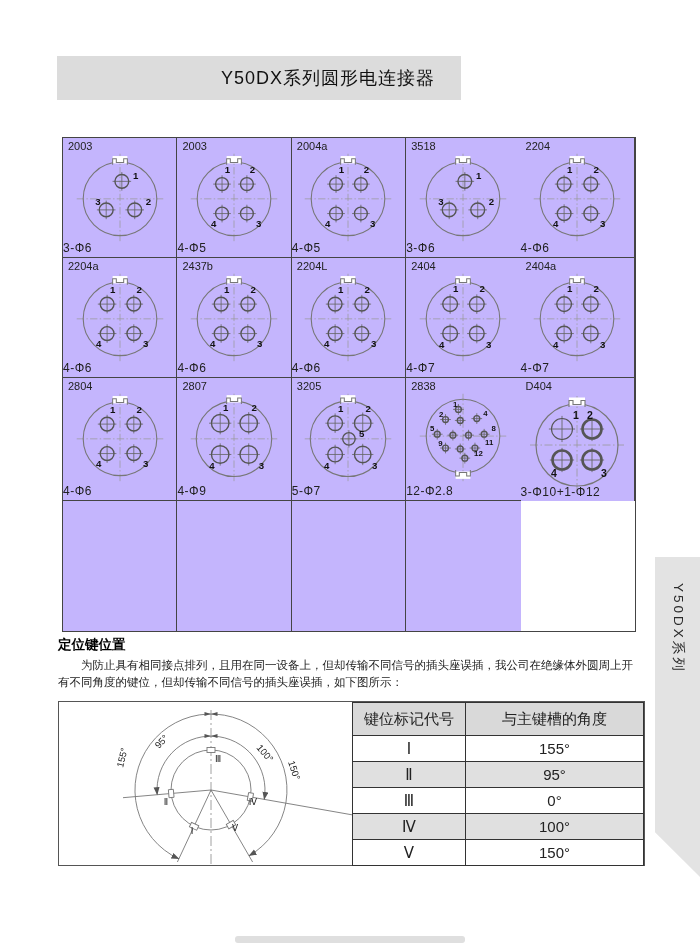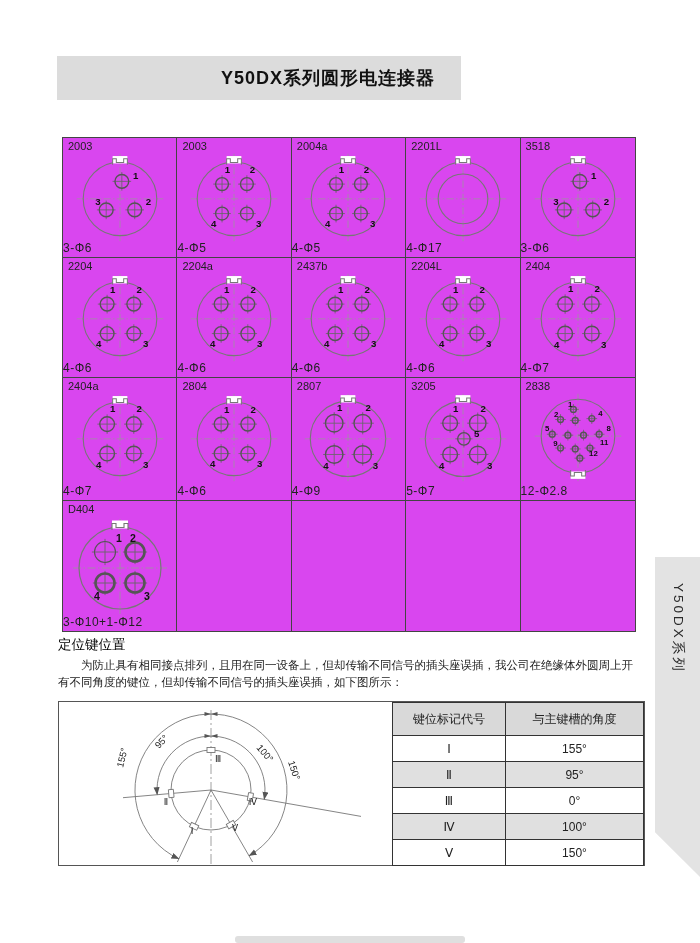--- a/index.html
+++ b/index.html
@@ -1,54 +1,54 @@
 <!DOCTYPE html>
 <html style="--banner-bg: #dcdcdc; --tab-bg: #e3e3e3; --table-header-bg: #d9d9d9; --table-alt-bg: #e0e0e0; --grid-line: #444444; --drawing-stroke: #777777;"><head>
 <meta charset="utf-8">
 <style>
   *{box-sizing:border-box;margin:0;padding:0}
   html,body{width:700px;height:943px}
   body{position:relative;background:#fff;font-family:"Liberation Sans","DejaVu Sans",sans-serif;overflow:hidden}
 
   .banner{position:absolute;left:57px;top:56px;width:404px;height:44px;background:var(--banner-bg,#dcdcdc)}
-  .banner .t{position:absolute;right:26px;top:0;line-height:44px;font-size:18px;font-weight:bold;color:#111;letter-spacing:1px;white-space:nowrap}
+  .banner .t{position:absolute;right:26px;top:0;line-height:44px;font-size:18px;font-weight:normal;color:#111;letter-spacing:1px;white-space:nowrap}
 
   .grid{position:absolute;left:62px;top:137px;width:574px;display:grid;
         grid-template-columns:repeat(5,1fr);grid-template-rows:120px 120px 123px 130px;
         border:1px solid var(--grid-line,#444)}
-  .cell{position:relative;border-right:1px solid var(--grid-line,#444);border-bottom:1px solid var(--grid-line,#444);background:#d946ef}
+  .cell{position:relative;border-right:1px solid var(--grid-line,#444);border-bottom:1px solid var(--grid-line,#444);background:#c4b5fd}
   .cell.c5{border-right:none}
   .cell.r4{border-bottom:none}
   .cell .model{position:absolute;top:2px;left:5px;font-size:11px;color:#222}
   .cell .cap{position:absolute;bottom:2px;left:0;width:100%;text-align:left;font-size:12px;color:#222;letter-spacing:.5px}
   .cell svg{position:absolute;left:50%;transform:translateX(-50%);top:13px;width:92px;height:92px}
   .cell.r4 svg{top:15px;width:100px;height:100px}
 
   svg .cl{stroke:#999;stroke-width:.8;stroke-dasharray:8 2.5 1.5 2.5;fill:none}
   svg .body{fill:none;stroke:#777;stroke-width:1.2}
   svg .cover{fill:#fff;stroke:none}
   svg .notch{fill:none;stroke:#777;stroke-width:1.1}
   svg .pc{stroke:#666;stroke-width:.9}
   svg .pin{fill:none;stroke:#555}
   svg .pl{font-weight:bold;fill:#111}
 
-  .sec-head{position:absolute;left:58px;top:636px;font-size:13.5px;font-weight:normal;color:#000}
+  .sec-head{position:absolute;left:58px;top:636px;font-size:13.5px;font-weight:bold;color:#000}
   .sec-para{position:absolute;left:58px;top:657px;width:586px;font-size:11.5px;line-height:17px;color:#222;text-indent:2em}
 
   .keybox{position:absolute;left:58px;top:701px;width:587px;height:165px;border:1px solid #555;background:#fff}
   .keybox .diag{position:absolute;left:0;top:0;width:320px;height:163px}
   .diag .dl{stroke:#777;stroke-width:.9;fill:none}
   .diag .cl2{stroke:#888;stroke-width:.8;stroke-dasharray:10 3 2 3;fill:none}
   .diag .tick{fill:#555;stroke:none}
   .diag .dt{font-size:9.5px;fill:#222}
   .diag .dn{font-size:9px;fill:#222;text-anchor:middle}
   .diag .nrect{fill:#fff;stroke:#777;stroke-width:.9}
 
-  table.ktable{position:absolute;right:0;top:0;width:252px;height:163px;border-collapse:collapse;
-        font-size:12px;color:#222;text-align:center;table-layout:fixed}
+  table.ktable{position:absolute;right:0;top:0;width:292px;height:163px;border-collapse:collapse;
+        font-size:15px;color:#222;text-align:center;table-layout:fixed}
   .ktable th,.ktable td{border:1px solid #333;font-weight:normal;vertical-align:middle}
   .ktable th{background:var(--table-header-bg,#d9d9d9);height:33px}
   .ktable td{height:26px;background:#fff}
   .ktable tr.alt td{background:var(--table-alt-bg,#e0e0e0)}
   .ktable col.c1{width:113px}
 
   .tab{position:absolute;left:655px;top:557px;width:45px;height:320px;background:var(--tab-bg,#e3e3e3);
        clip-path:polygon(0 0,100% 0,100% 100%,0 86%)}
   .tab .t{display:block;margin:26px auto 0;writing-mode:vertical-rl;text-orientation:sideways;
           font-size:13.5px;color:#2b2b2b;letter-spacing:3px;white-space:nowrap}
@@ -132,32 +132,20 @@
         <line class="pc" x1="54.4" y1="68" x2="73.6" y2="68"></line>
         <line class="pc" x1="64" y1="58.4" x2="64" y2="77.6"></line>
         <circle class="pin" cx="64" cy="68" r="7" style="stroke-width:1.5"></circle>
         <text class="pl" x="74" y="83" style="font-size:10.5px">3</text>
         <line class="pc" x1="27.4" y1="68" x2="46.6" y2="68"></line>
         <line class="pc" x1="37" y1="58.4" x2="37" y2="77.6"></line>
         <circle class="pin" cx="37" cy="68" r="7" style="stroke-width:1.5"></circle>
         <text class="pl" x="25" y="83" style="font-size:10.5px">4</text>
       </svg>
       <span class="cap">4-Φ5</span>
-    </div>
-    <div class="cell r1 c4">
-      <span class="model">2201L</span>
-      <svg viewBox="0 0 100 100">
-        <line class="cl" x1="3" y1="52" x2="97" y2="52"></line>
-        <line class="cl" x1="50" y1="3" x2="50" y2="99"></line>
-        <circle class="body" cx="50" cy="52" r="40"></circle>
-        <circle class="body" cx="50" cy="52" r="27"></circle>
-        <rect class="cover" x="42" y="5.5" width="16" height="8"></rect>
-        <path class="notch" d="M42 15 L42 8.5 L46 8.5 L46 12.5 L54 12.5 L54 8.5 L58 8.5 L58 15"></path>
-      </svg>
-      <span class="cap">4-Φ17</span>
     </div>
     <div class="cell r1 c5">
       <span class="model">3518</span>
       <svg viewBox="0 0 100 100">
         <line class="cl" x1="3" y1="52" x2="97" y2="52"></line>
         <line class="cl" x1="50" y1="3" x2="50" y2="99"></line>
         <circle class="body" cx="50" cy="52" r="40"></circle>
         <rect class="cover" x="42" y="5.5" width="16" height="8"></rect>
         <path class="notch" d="M42 15 L42 8.5 L46 8.5 L46 12.5 L54 12.5 L54 8.5 L58 8.5 L58 15"></path>
         <line class="pc" x1="41.9" y1="33" x2="62.1" y2="33"></line>

